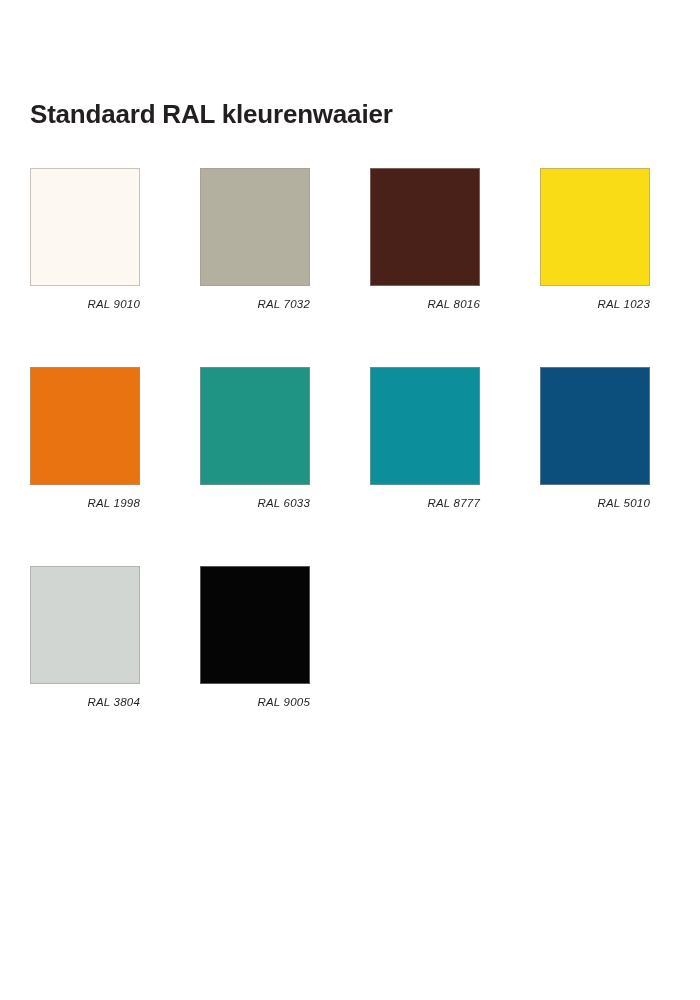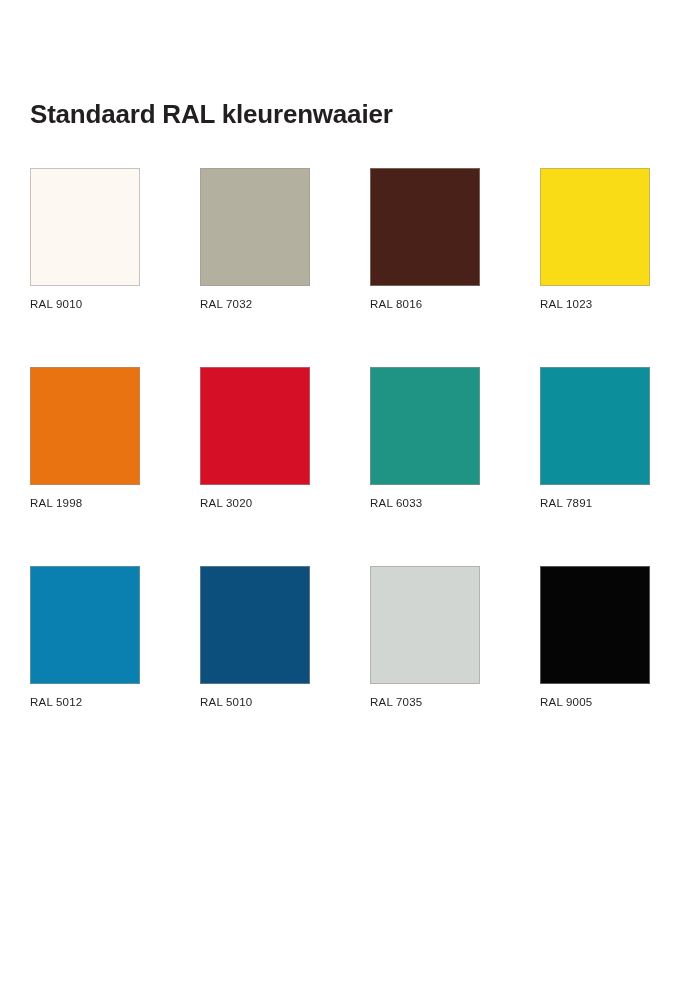--- a/index.html
+++ b/index.html
@@ -49,25 +49,26 @@
 
   .swatch-chip {
     width: 110px;
     height: 118px;
     box-sizing: border-box;
     border: 1px solid rgba(160, 150, 145, 0.55);
   }
 
   .swatch-label {
     margin-top: 12px;
-    text-align: left;
+    text-align: right;
     font-size: 11.5px;
     color: #231f20;
     white-space: pre;
     letter-spacing: 0.2px;
+    font-style: italic;
   }
 </style>
 </head>
 <body style="background-color: rgb(255, 255, 255);">
 
 <div class="page">
 
   <h1 class="page-title">Standaard RAL kleurenwaaier</h1>
 
   <div class="swatch-grid">
@@ -85,45 +86,37 @@
     </div>
 
     <div class="swatch-cell">
       <div class="swatch-chip" style="background-color: rgb(249, 219, 22);"></div>
       <div class="swatch-label">RAL 1023</div>
     </div>
     <div class="swatch-cell">
       <div class="swatch-chip" style="background-color: rgb(233, 115, 16);"></div>
       <div class="swatch-label">RAL 1998</div>
     </div>
-    <div class="swatch-cell">
-      <div class="swatch-chip" style="background-color: rgb(213, 15, 38);"></div>
-      <div class="swatch-label">RAL 3020</div>
-    </div>
 
     <div class="swatch-cell">
       <div class="swatch-chip" style="background-color: rgb(31, 147, 132);"></div>
       <div class="swatch-label">RAL 6033</div>
     </div>
     <div class="swatch-cell">
       <div class="swatch-chip" style="background-color: rgb(13, 142, 155);"></div>
-      <div class="swatch-label">RAL 7891</div>
+      <div class="swatch-label">RAL 8777</div>
     </div>
 
-    <div class="swatch-cell">
-      <div class="swatch-chip" style="background-color: rgb(9, 128, 175);"></div>
-      <div class="swatch-label">RAL 5012</div>
-    </div>
     <div class="swatch-cell">
       <div class="swatch-chip" style="background-color: rgb(12, 79, 124);"></div>
       <div class="swatch-label">RAL 5010</div>
     </div>
     <div class="swatch-cell">
       <div class="swatch-chip" style="background-color: rgb(209, 214, 211);"></div>
-      <div class="swatch-label">RAL 7035</div>
+      <div class="swatch-label">RAL 3804</div>
     </div>
     <div class="swatch-cell">
       <div class="swatch-chip" style="background-color: rgb(5, 5, 5);"></div>
       <div class="swatch-label">RAL 9005</div>
     </div>
   </div>
 
 </div>
 
 </body></html>

